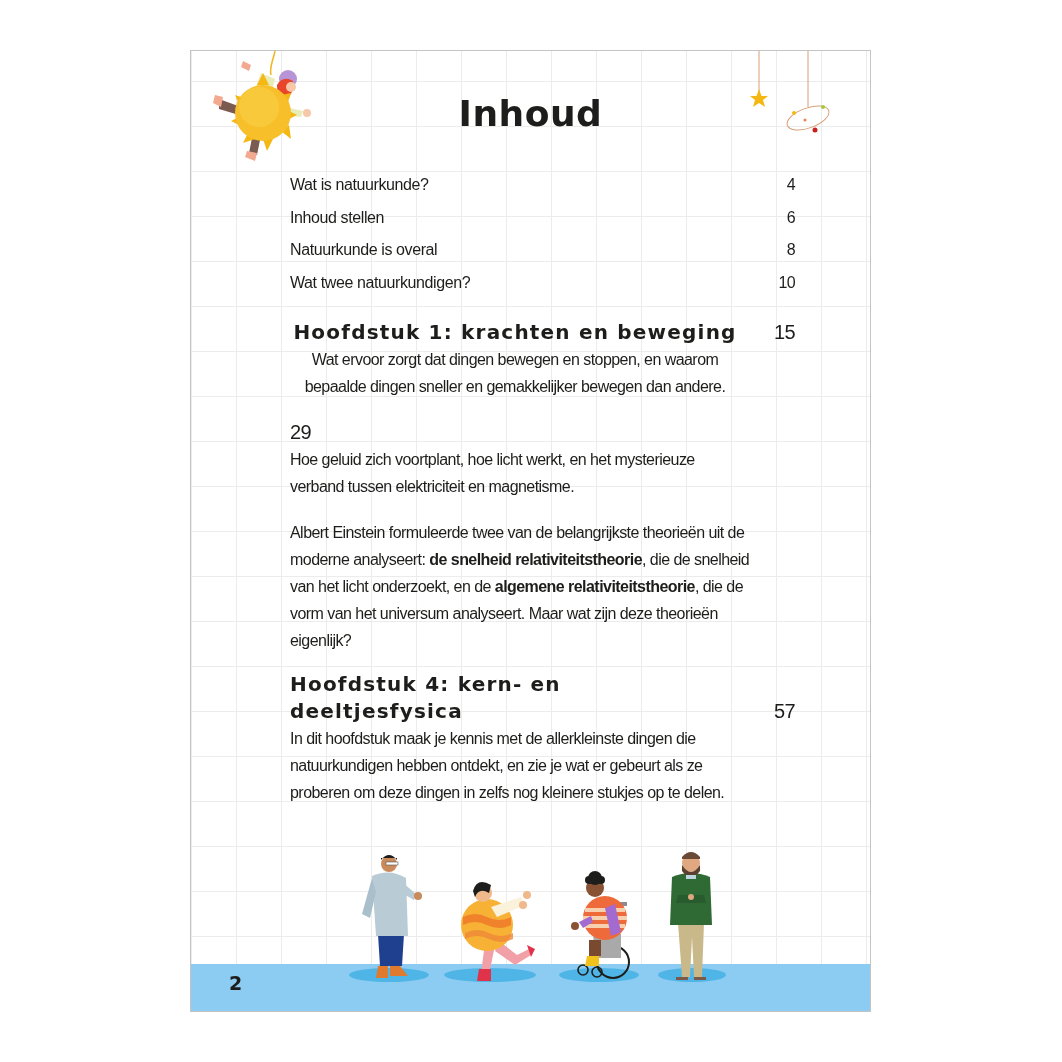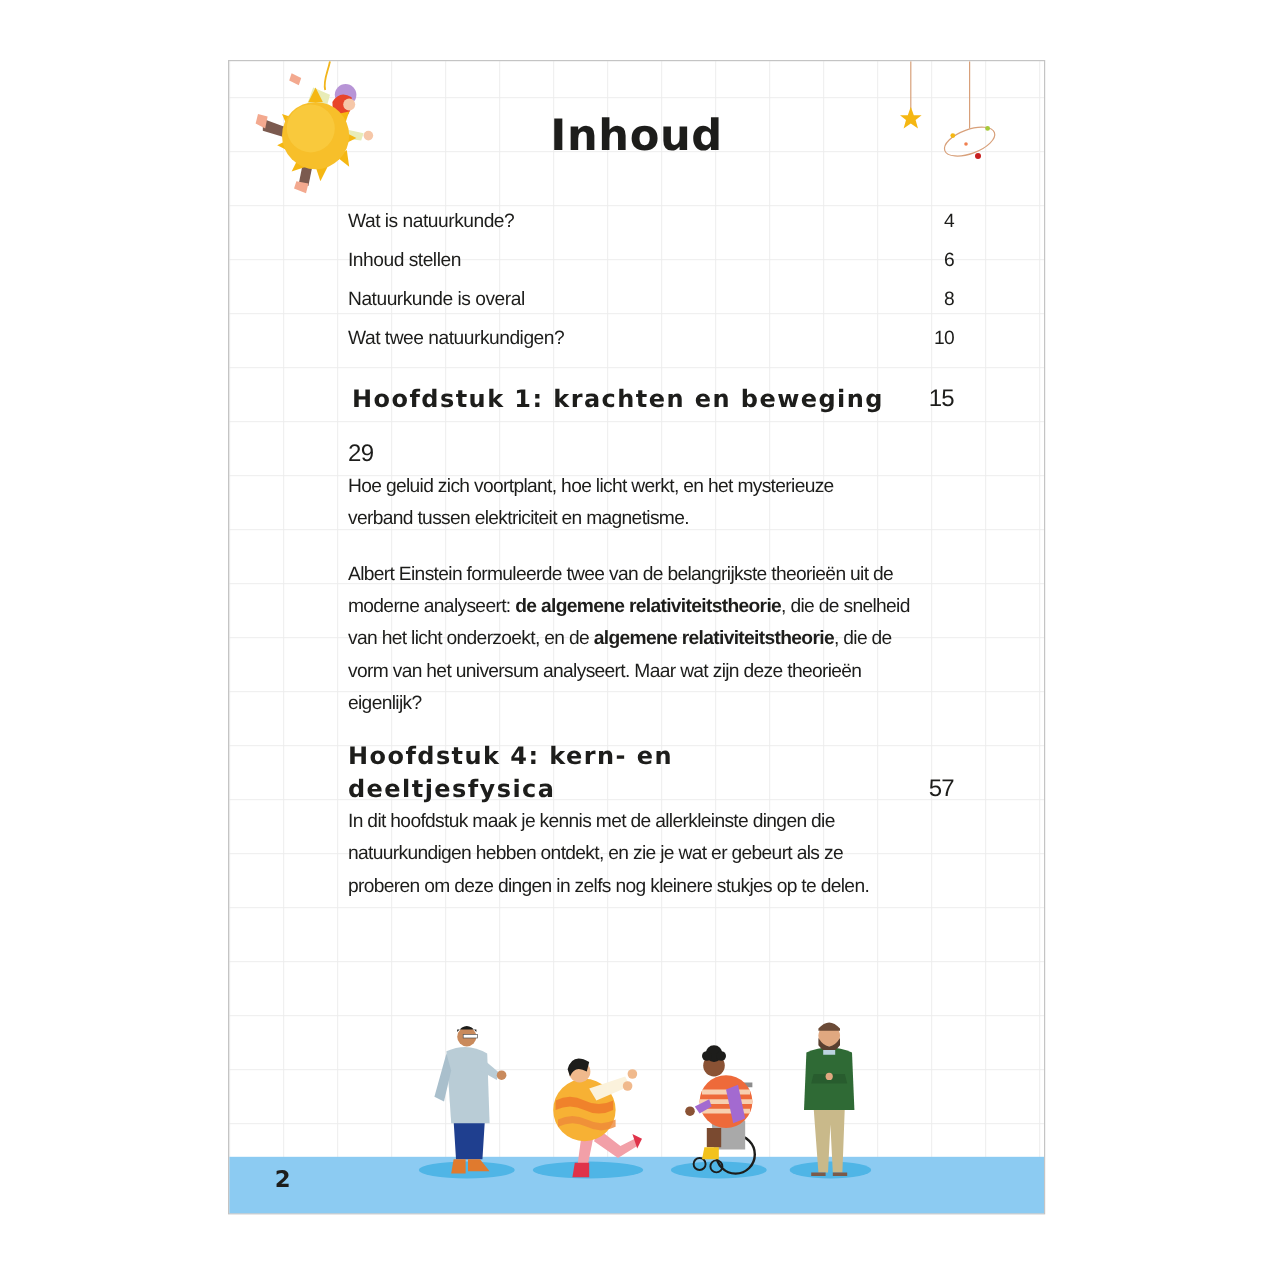--- a/index.html
+++ b/index.html
@@ -99,32 +99,33 @@
     <div class="row intro-row">
       <span>Wat twee natuurkundigen?</span>
       <span class="pg">10</span>
     </div>
 
     <div class="chapter" style="margin-top:20px;text-align:center;">
       <div class="ch-head">
         <span class="ch-title">Hoofdstuk 1: krachten en beweging</span>
         <span class="ch-pg">15</span>
       </div>
+      <div class="ch-desc" style="width:450px;">Wat ervoor zorgt dat dingen bewegen en stoppen, en waarom bepaalde dingen sneller en gemakkelijker bewegen dan andere.</div>
     </div>
 
     <div class="chapter" style="margin-top:19px;">
       <div class="ch-head">
         <span class="ch-pg">29</span>
       </div>
       <div class="ch-desc" style="width:410px;">Hoe geluid zich voortplant, hoe licht werkt, en het mysterieuze verband tussen elektriciteit en magnetisme.</div>
     </div>
 
     <div class="chapter" style="margin-top:19px;">
       <div class="ch-desc" style="width:470px;">
-        <span>Albert Einstein formuleerde twee van de belangrijkste theorieën uit de moderne analyseert: </span><b>de algemene relativiteitstheorie</b><span>, die de snelheid van het licht onderzoekt, en de </span><b>algemene relativiteitstheorie</b><span>, die de vorm van het universum analyseert. Maar wat zijn deze theorieën eigenlijk?</span>
+        <span>Albert Einstein formuleerde twee van de belangrijkste theorieën uit de moderne analyseert: </span><b>de snelheid relativiteitstheorie</b><span>, die de snelheid van het licht onderzoekt, en de </span><b>algemene relativiteitstheorie</b><span>, die de vorm van het universum analyseert. Maar wat zijn deze theorieën eigenlijk?</span>
       </div>
     </div>
 
     <div class="chapter" style="margin-top:17px;">
       <div class="ch-head">
         <span class="ch-title">Hoofdstuk 4: kern- en deeltjesfysica</span>
         <span class="ch-pg">57</span>
       </div>
       <div class="ch-desc" style="width:470px;">In dit hoofdstuk maak je kennis met de allerkleinste dingen die natuurkundigen hebben ontdekt, en zie je wat er gebeurt als ze proberen om deze dingen in zelfs nog kleinere stukjes op te delen.</div>
     </div>

